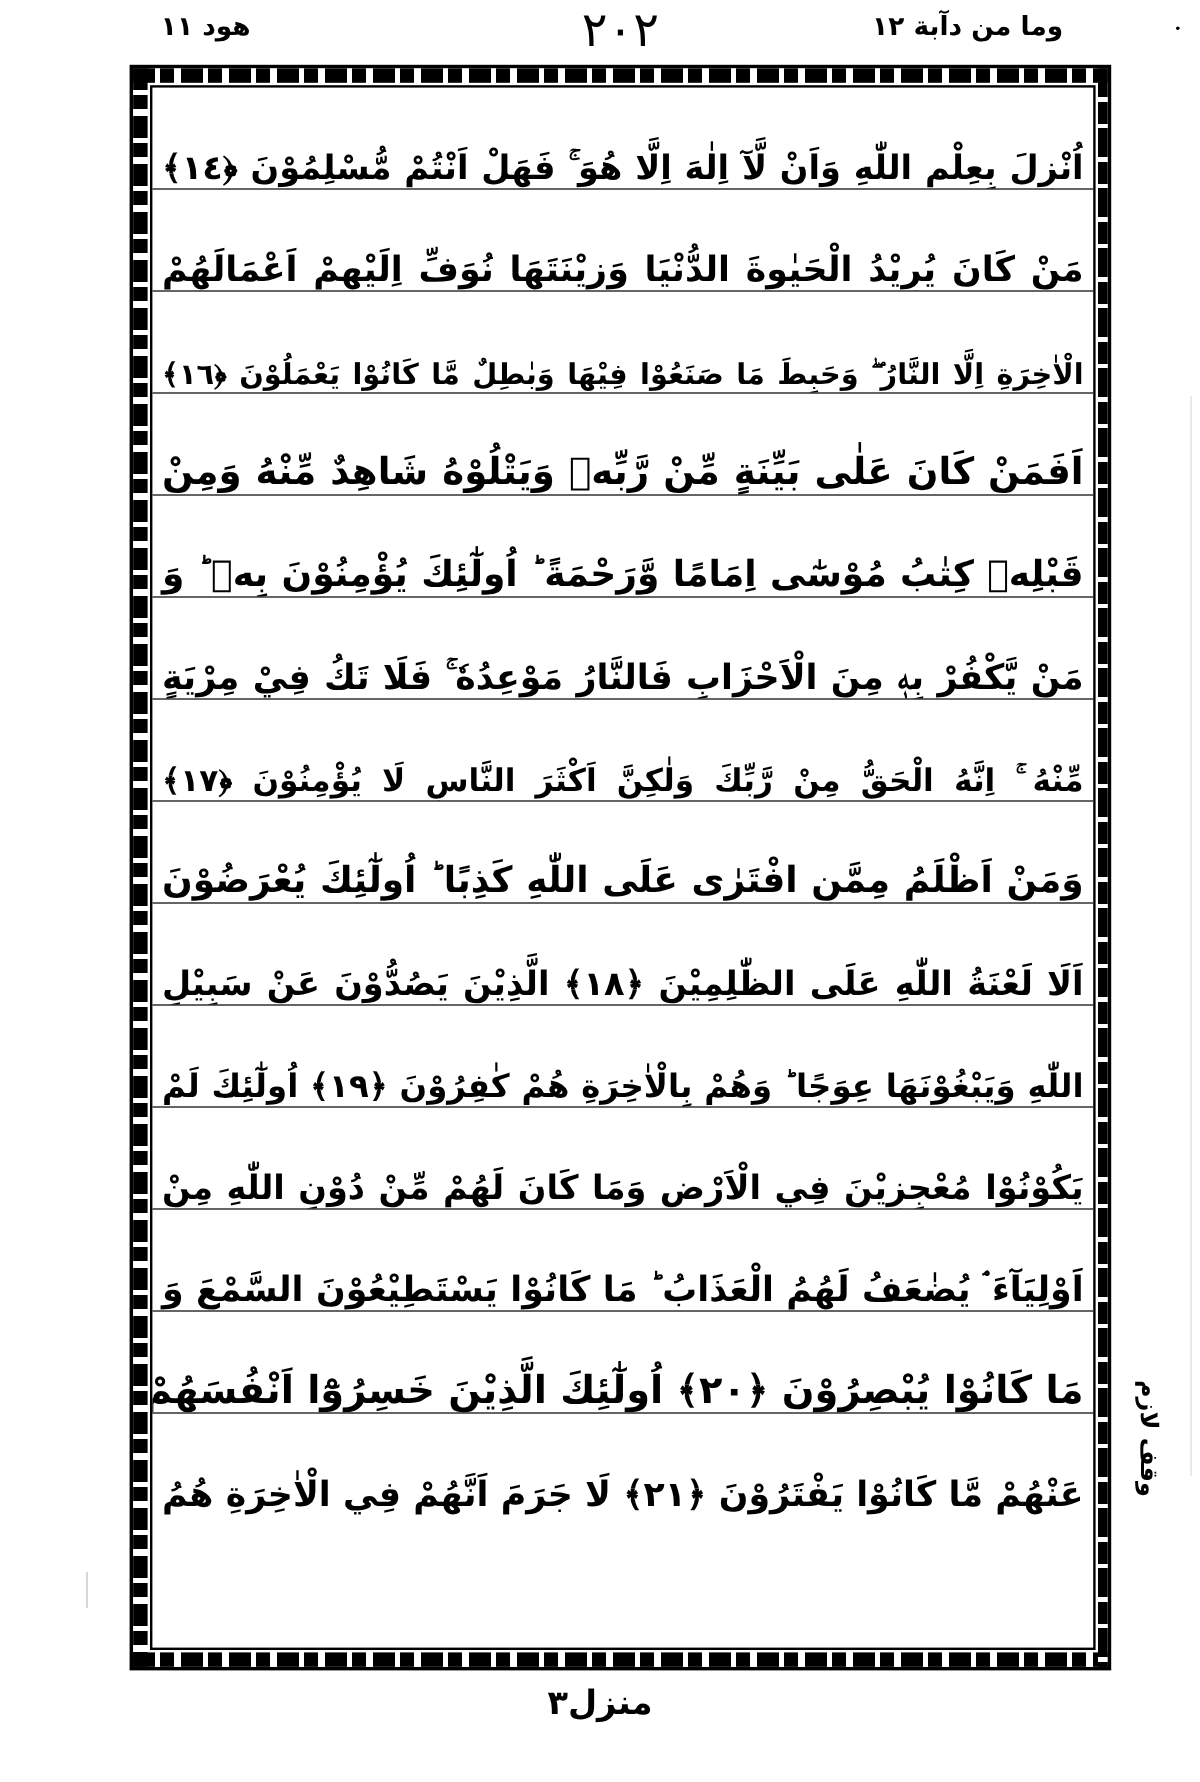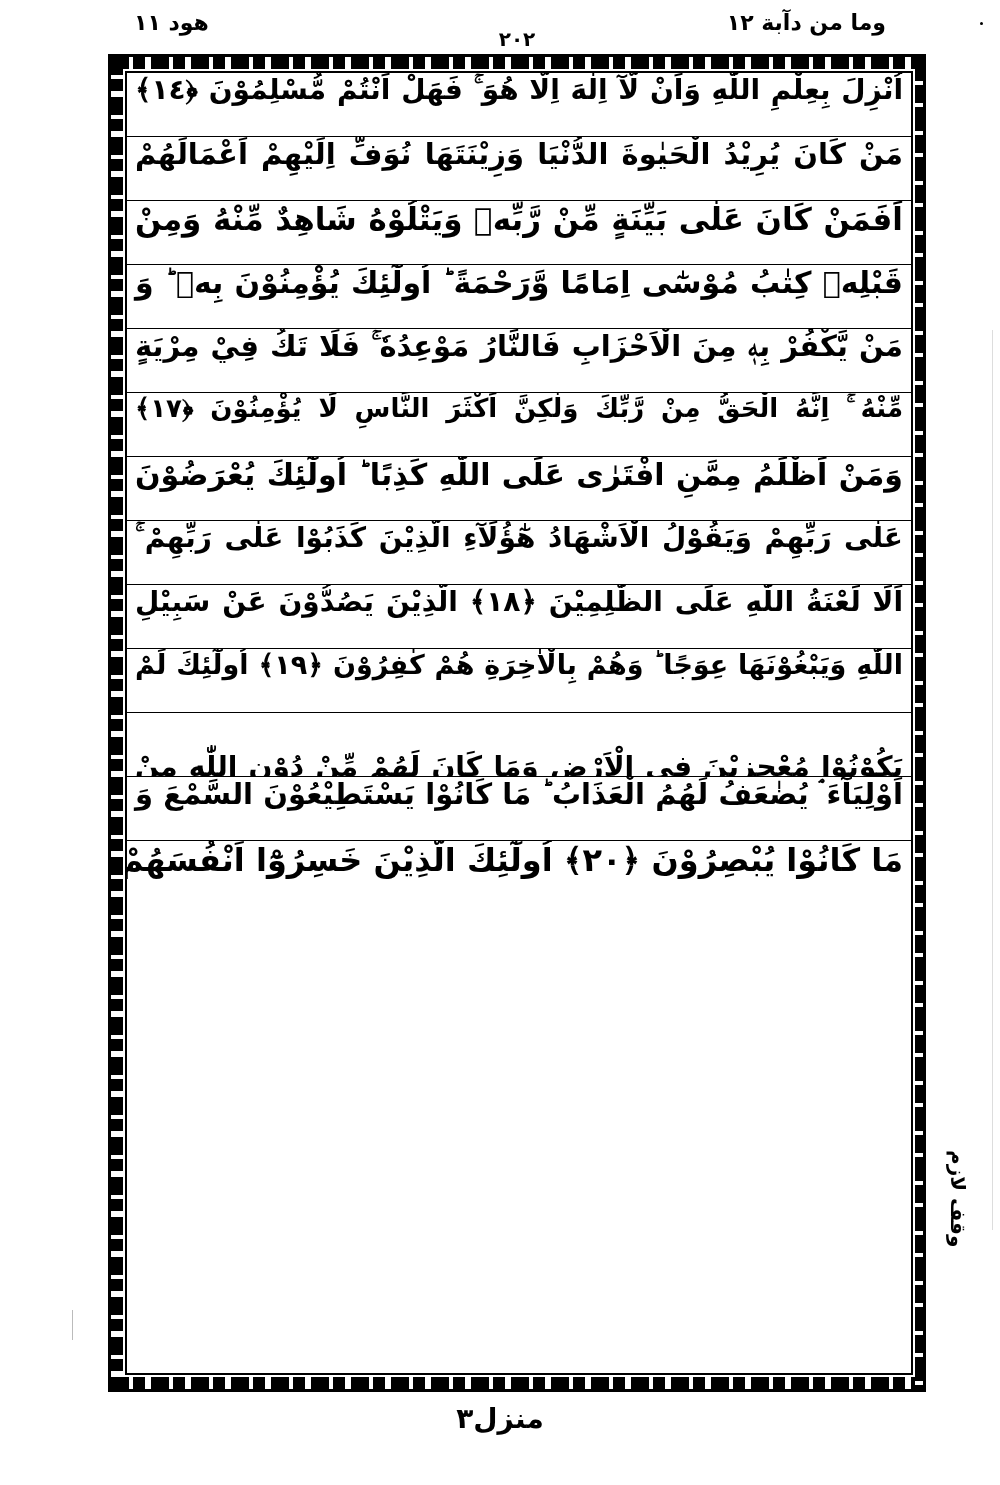--- a/index.html
+++ b/index.html
@@ -9,21 +9,21 @@
     }
     .header {
       position: absolute; left: 108px; top: 2px; width: 818px; height: 48px;
       direction: rtl;
     }
     .hdr-right {
       position: absolute; right: 40px; top: 8px; font-size: 22px; font-weight: bold;
     }
     .hdr-center {
       position: absolute; left: 50%; transform: translateX(-50%); top: 0px;
-      font-size: 20px; font-weight: bold; letter-spacing: 2px; margin-top: 25px;
+      font-size: 40px; font-weight: normal; letter-spacing: 2px;
     }
     .hdr-left {
       position: absolute; left: 8px; top: 8px; font-size: 22px; font-weight: bold; margin-left: 18px;
     }
     .dot { position: absolute; left: 980px; top: 22px; width: 3px; height: 3px; background: #000; border-radius: 50%; }
 
     .frame {
       position: absolute; left: 108px; top: 54px; width: 818px; height: 1338px;
       box-sizing: border-box; border: 3px solid #000; background: #fff;
     }
@@ -39,22 +39,22 @@
     }
     .band-right {
       right: 0; top: 0; bottom: 0; width: 8px;
       background: repeating-linear-gradient(180deg, #000 0 24px, #fff 24px 28px, #000 28px 46px, #fff 46px 50px);
     }
     .inner {
       position: absolute; left: 14px; right: 10px; top: 14px; bottom: 14px;
       border: 2px solid #000; box-sizing: border-box;
     }
     .row {
-      height: 64px; box-sizing: border-box; border-bottom: 1.5px solid #000;
-      display: flex; align-items: flex-start; justify-content: center;
+      height: 85px; box-sizing: border-box; border-bottom: 1.5px solid #000;
+      display: flex; align-items: flex-end; justify-content: center;
       direction: rtl; padding: 0 8px; overflow: hidden;
     }
     .row:last-child { border-bottom: none; }
     .row-text {
       font-family: "DejaVu Sans", sans-serif; font-weight: bold;
       font-size: 36px; line-height: 1.2; white-space: nowrap;
       text-align-last: justify; width: 100%; text-align: justify;
     }
     .side-note {
       position: absolute; left: 930px; top: 1150px; width: 40px;
@@ -83,51 +83,54 @@
   <div class="frame-band band-left"></div>
   <div class="frame-band band-right"></div>
   <div class="inner">
     <div class="row">
         <span class="row-text" style="width: 100%; font-size: 28px;">اُنْزِلَ بِعِلْمِ اللّٰهِ وَاَنْ لَّآ اِلٰهَ اِلَّا هُوَ ۚ فَهَلْ اَنْتُمْ مُّسْلِمُوْنَ ﴿١٤﴾</span>
       </div>
     <div class="row">
         <span class="row-text" style="width: 100%; font-size: 29px;">مَنْ كَانَ يُرِيْدُ الْحَيٰوةَ الدُّنْيَا وَزِيْنَتَهَا نُوَفِّ اِلَيْهِمْ اَعْمَالَهُمْ</span>
       </div>
     <div class="row">
+        <span class="row-text" style="width: 100%; font-size: 24px;">الْاٰخِرَةِ اِلَّا النَّارُ ۖ وَحَبِطَ مَا صَنَعُوْا فِيْهَا وَبٰطِلٌ مَّا كَانُوْا يَعْمَلُوْنَ ﴿١٦﴾</span>
+      </div>
+    <div class="row">
         <span class="row-text" style="width: 100%; font-size: 31px;">اَفَمَنْ كَانَ عَلٰى بَيِّنَةٍ مِّنْ رَّبِّهٖ وَيَتْلُوْهُ شَاهِدٌ مِّنْهُ وَمِنْ</span>
       </div>
     <div class="row">
         <span class="row-text" style="width: 100%; font-size: 30px;">قَبْلِهٖ كِتٰبُ مُوْسٰٓى اِمَامًا وَّرَحْمَةً ؕ اُولٰٓئِكَ يُؤْمِنُوْنَ بِهٖ ؕ وَ</span>
       </div>
     <div class="row">
         <span class="row-text" style="width: 100%; font-size: 29px;">مَنْ يَّكْفُرْ بِهٖ مِنَ الْاَحْزَابِ فَالنَّارُ مَوْعِدُهٗ ۚ فَلَا تَكُ فِيْ مِرْيَةٍ</span>
       </div>
     <div class="row">
         <span class="row-text" style="width: 100%; font-size: 26px;">مِّنْهُ ۚ اِنَّهُ الْحَقُّ مِنْ رَّبِّكَ وَلٰكِنَّ اَكْثَرَ النَّاسِ لَا يُؤْمِنُوْنَ ﴿١٧﴾</span>
       </div>
     <div class="row">
         <span class="row-text" style="width: 100%; font-size: 30px;">وَمَنْ اَظْلَمُ مِمَّنِ افْتَرٰى عَلَى اللّٰهِ كَذِبًا ؕ اُولٰٓئِكَ يُعْرَضُوْنَ</span>
-      </div>
-    <div class="row">
-        <span class="row-text" style="width: 100%; font-size: 28px;">عَلٰى رَبِّهِمْ وَيَقُوْلُ الْاَشْهَادُ هٰٓؤُلَآءِ الَّذِيْنَ كَذَبُوْا عَلٰى رَبِّهِمْ ۚ</span>
       </div>
     <div class="row">
         <span class="row-text" style="width: 100%; font-size: 28px;">اَلَا لَعْنَةُ اللّٰهِ عَلَى الظّٰلِمِيْنَ ﴿١٨﴾ الَّذِيْنَ يَصُدُّوْنَ عَنْ سَبِيْلِ</span>
       </div>
     <div class="row">
         <span class="row-text" style="width: 100%; font-size: 27px;">اللّٰهِ وَيَبْغُوْنَهَا عِوَجًا ؕ وَهُمْ بِالْاٰخِرَةِ هُمْ كٰفِرُوْنَ ﴿١٩﴾ اُولٰٓئِكَ لَمْ</span>
       </div>
     <div class="row">
         <span class="row-text" style="width: 100%; font-size: 28px; margin-top: 37px;">يَكُوْنُوْا مُعْجِزِيْنَ فِي الْاَرْضِ وَمَا كَانَ لَهُمْ مِّنْ دُوْنِ اللّٰهِ مِنْ</span>
       </div>
     <div class="row">
         <span class="row-text" style="width: 100%; font-size: 29px;">اَوْلِيَآءَ ۘ يُضٰعَفُ لَهُمُ الْعَذَابُ ؕ مَا كَانُوْا يَسْتَطِيْعُوْنَ السَّمْعَ وَ</span>
       </div>
     <div class="row">
         <span class="row-text" style="width: 100%; font-size: 32px;">مَا كَانُوْا يُبْصِرُوْنَ ﴿٢٠﴾ اُولٰٓئِكَ الَّذِيْنَ خَسِرُوْٓا اَنْفُسَهُمْ وَضَلَّ</span>
       </div>
+    <div class="row">
+        <span class="row-text" style="width: 100%; font-size: 29px;">عَنْهُمْ مَّا كَانُوْا يَفْتَرُوْنَ ﴿٢١﴾ لَا جَرَمَ اَنَّهُمْ فِي الْاٰخِرَةِ هُمُ</span>
+      </div>
   </div>
 </div>
 
 <div class="side-note">وقف لازم</div>
 <div class="footer">منزل٣</div>
 <div class="stray-line"></div>
 <div class="stray-line2"></div>
 
 </body></html>

